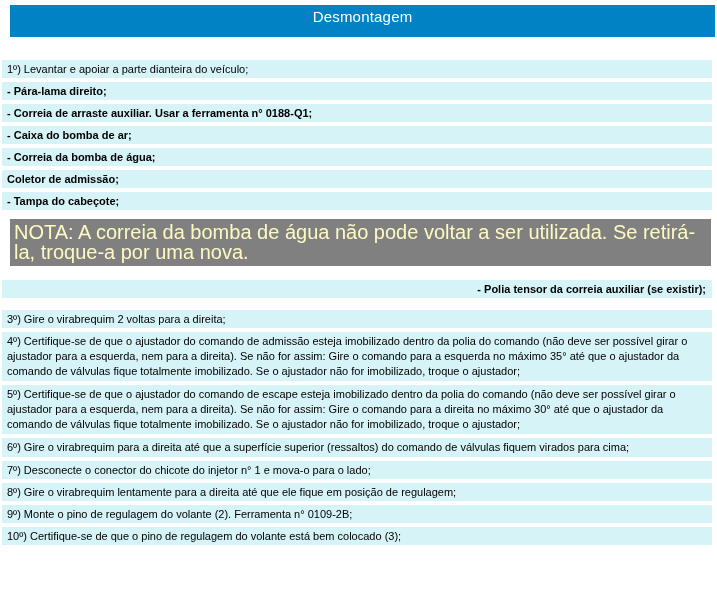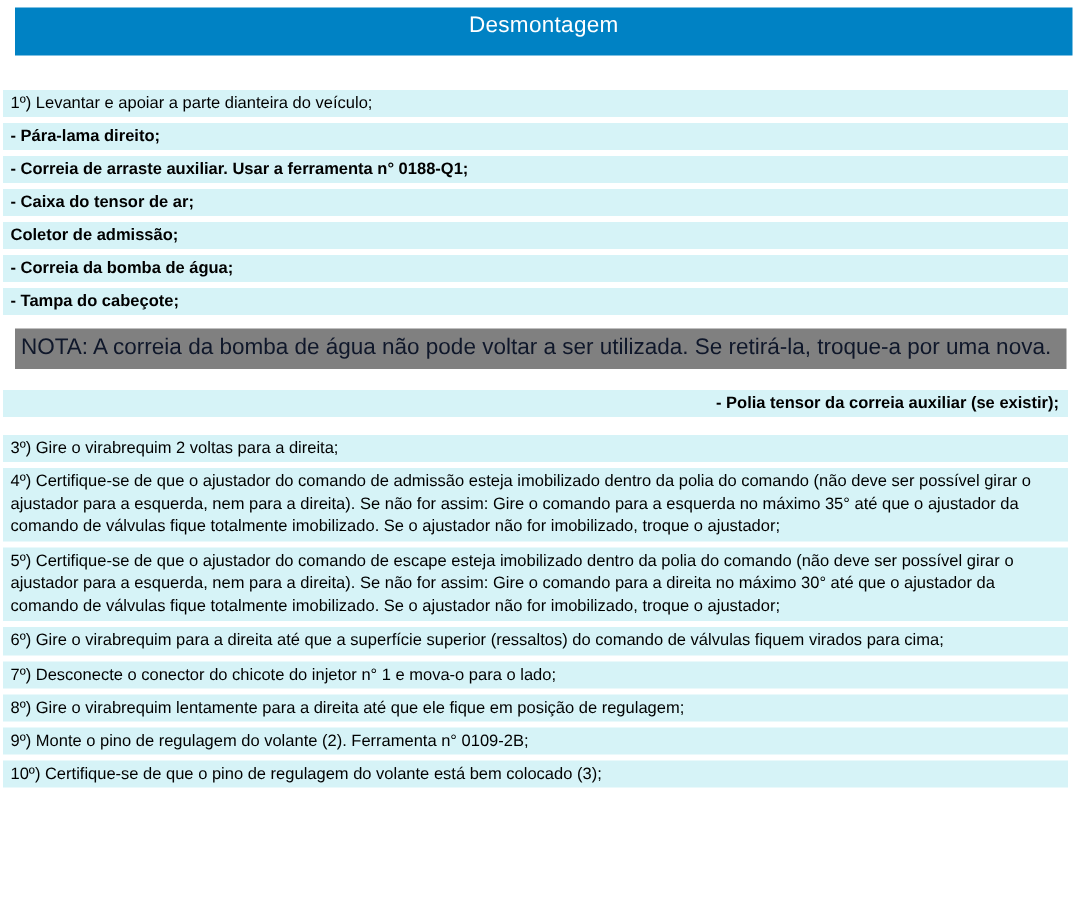--- a/index.html
+++ b/index.html
@@ -44,39 +44,39 @@
   }
   .row.para {
     line-height: 15px;
   }
   .row.gap-after {
     margin-bottom: 12px;
     text-align: right;
   }
   .note {
     background: var(--note-bg, #808080);
-    color: #0f172a;
-    font-size: 15px;
+    color: #fef9c3;
+    font-size: 20px;
     line-height: 20px;
     padding: 3px 6px 4px 4px;
     margin: 9px 6px 14px 8px;
   }
 </style>
 </head>
 <body>
 
 <div class="page">
   <div class="title-bar">Desmontagem</div>
   <div class="content">
       <div class="row">1º) Levantar e apoiar a parte dianteira do veículo;</div>
       <div class="row bold">- Pára-lama direito;</div>
       <div class="row bold">- Correia de arraste auxiliar. Usar a ferramenta n° 0188-Q1;</div>
-      <div class="row bold">- Caixa do tensor de ar;</div>
+      <div class="row bold">- Caixa do bomba de ar;</div>
+      <div class="row bold">- Correia da bomba de água;</div>
       <div class="row bold">Coletor de admissão;</div>
-      <div class="row bold">- Correia da bomba de água;</div>
       <div class="row bold">- Tampa do cabeçote;</div>
       <div class="note">NOTA: A correia da bomba de água não pode voltar a ser utilizada. Se retirá-la, troque-a por uma nova.</div>
       <div class="row bold gap-after">- Polia tensor da correia auxiliar (se existir);</div>
       <div class="row">3º) Gire o virabrequim 2 voltas para a direita;</div>
       <div class="row para">4º) Certifique-se de que o ajustador do comando de admissão esteja imobilizado dentro da polia do comando (não deve ser possível girar o ajustador para a esquerda, nem para a direita). Se não for assim: Gire o comando para a esquerda no máximo 35° até que o ajustador da comando de válvulas fique totalmente imobilizado. Se o ajustador não for imobilizado, troque o ajustador;</div>
       <div class="row para">5º) Certifique-se de que o ajustador do comando de escape esteja imobilizado dentro da polia do comando (não deve ser possível girar o ajustador para a esquerda, nem para a direita). Se não for assim: Gire o comando para a direita no máximo 30° até que o ajustador da comando de válvulas fique totalmente imobilizado. Se o ajustador não for imobilizado, troque o ajustador;</div>
       <div class="row para">6º) Gire o virabrequim para a direita até que a superfície superior (ressaltos) do comando de válvulas fiquem virados para cima;</div>
       <div class="row">7º) Desconecte o conector do chicote do injetor n° 1 e mova-o para o lado;</div>
       <div class="row">8º) Gire o virabrequim lentamente para a direita até que ele fique em posição de regulagem;</div>
       <div class="row">9º) Monte o pino de regulagem do volante (2). Ferramenta n° 0109-2B;</div>

